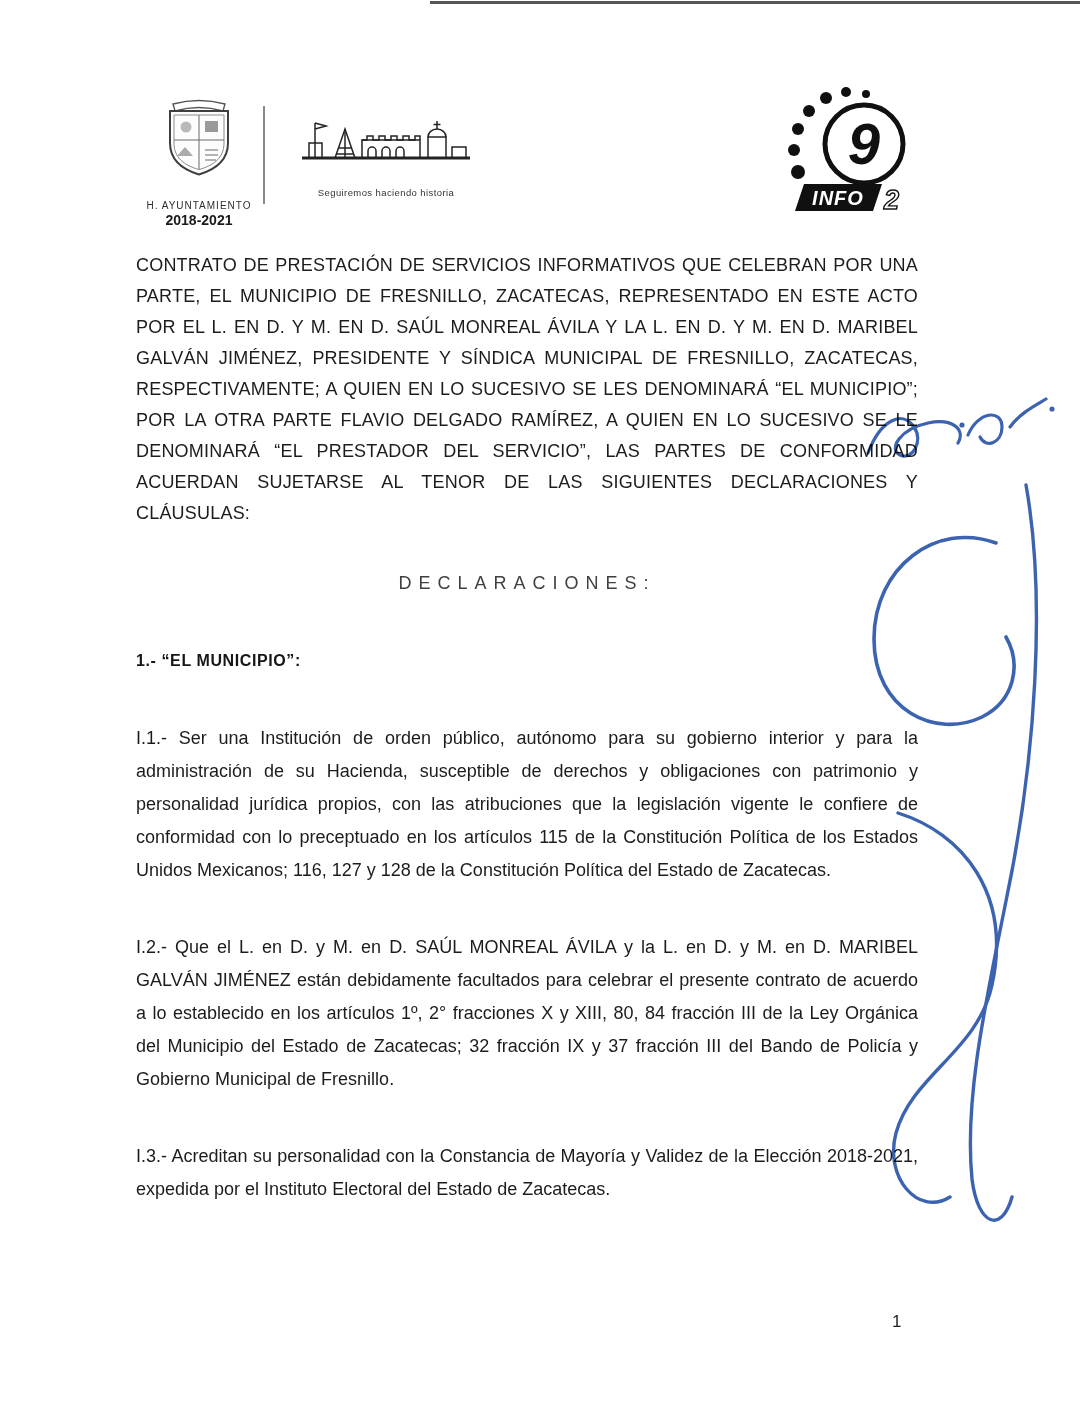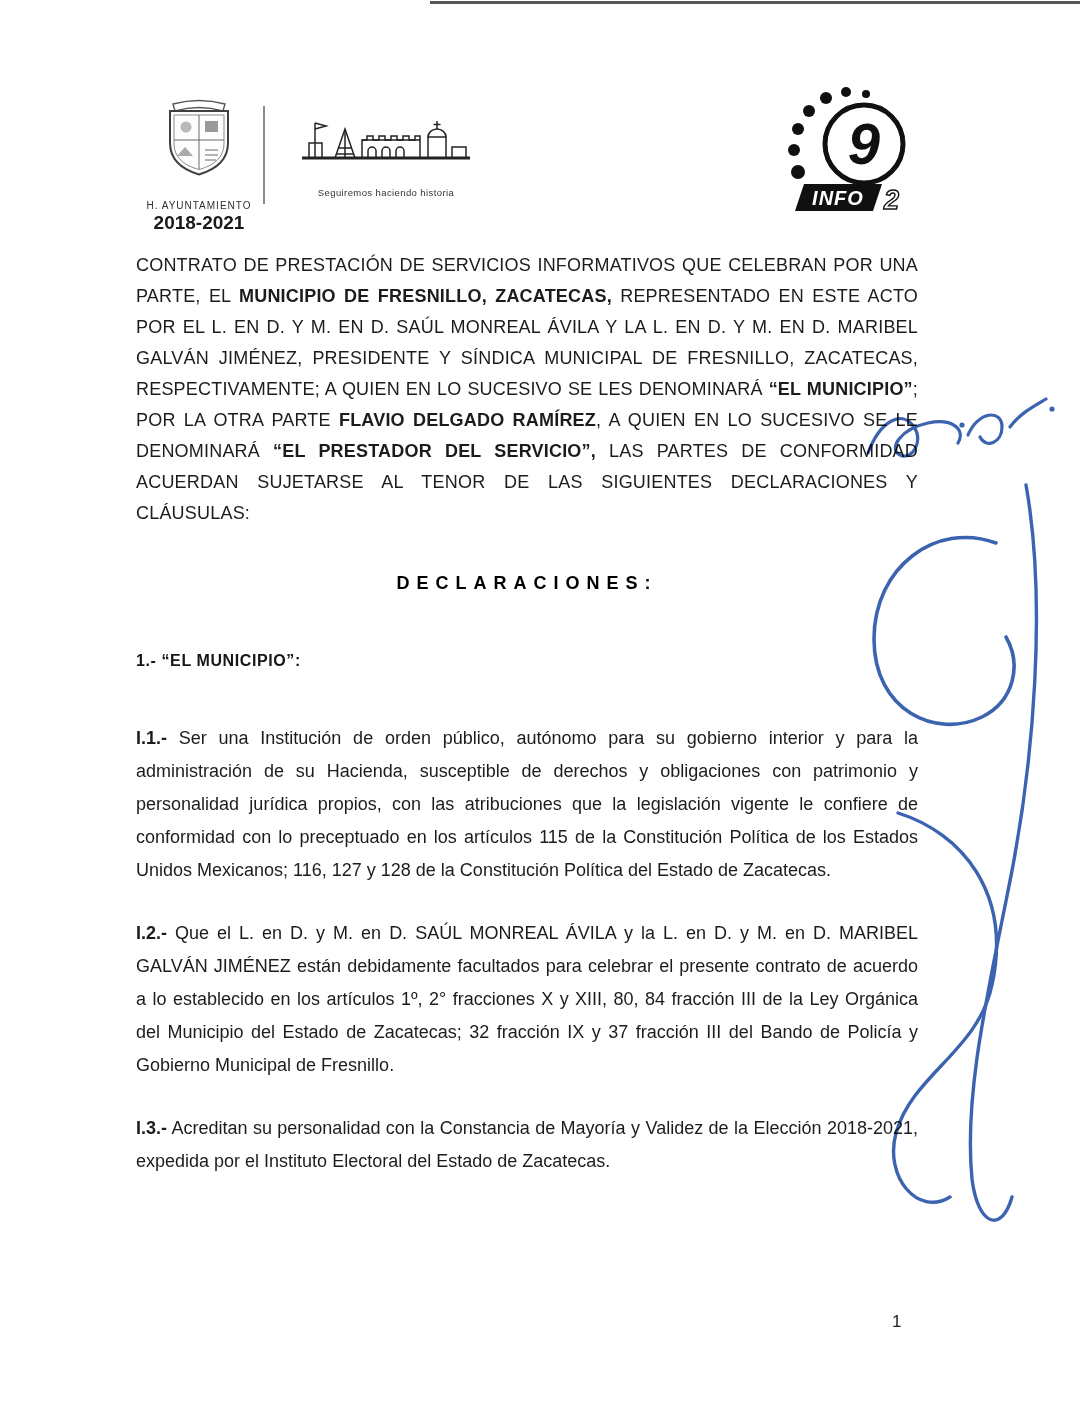--- a/index.html
+++ b/index.html
@@ -11,36 +11,36 @@
     font-family:"Liberation Sans", sans-serif;
     color:#1c1c1c;
     overflow:hidden;
   }
   
   .artifact-line{position:absolute;top:1px;left:430px;width:650px;height:3px;background:#1f1f1f;opacity:.75;}
 
   
   .logo-ayto{position:absolute;top:94px;left:146px;width:106px;text-align:center;}
   .logo-ayto .cap1{font-size:10px;letter-spacing:1px;color:#2e2e2e;margin-top:16px;}
-  .logo-ayto .cap2{font-size:19px;font-weight:bold;color:#1a1a1a;margin-top:1px;}
+  .logo-ayto .cap2{font-size:14px;font-weight:bold;color:#1a1a1a;margin-top:1px;}
   .logo-divider{position:absolute;top:106px;left:263px;width:2px;height:98px;background:#8a8a8a;}
   .logo-fres{position:absolute;top:110px;left:286px;width:200px;text-align:center;}
   .fres-name{font-family:"Liberation Serif", serif;font-size:27px;letter-spacing:2px;color:#141414;margin-top:1px;line-height:1;}
   .fres-name::first-letter{font-size:33px;}
   .fres-tagline{font-size:9.5px;color:#333;margin-top:21px;letter-spacing:.4px;}
   .logo-info{position:absolute;top:84px;left:784px;width:136px;}
 
   
   .content{position:absolute;top:250px;left:136px;width:782px;}
   .para{font-size:18px;line-height:31px;text-align:justify;margin:0;}
   .para.intro{letter-spacing:.2px;}
-  .b{font-weight:bold;}
-  .decl{font-size:18px;font-weight:bold;text-align:center;letter-spacing:7px;margin:44px 0 0 0;color:#000000;}
+  .b{font-weight:normal;}
+  .decl{font-size:18px;font-weight:normal;text-align:center;letter-spacing:7px;margin:44px 0 0 0;color:#404040;}
   .sub{font-size:16px;font-weight:bold;margin:58px 0 0 0;letter-spacing:.6px;color:#161616;}
-  .clause{margin-top:30px;line-height:33px;}
+  .clause{margin-top:44px;line-height:33px;}
   .clause.first{margin-top:52px;}
 
   .page-number{position:absolute;top:1312px;left:892px;font-size:17px;color:#222;}
 
   
   .signature{position:absolute;top:335px;left:840px;width:240px;height:940px;pointer-events:none;mix-blend-mode:multiply;opacity:.92;}
 </style>
 </head>
 <body>
 

